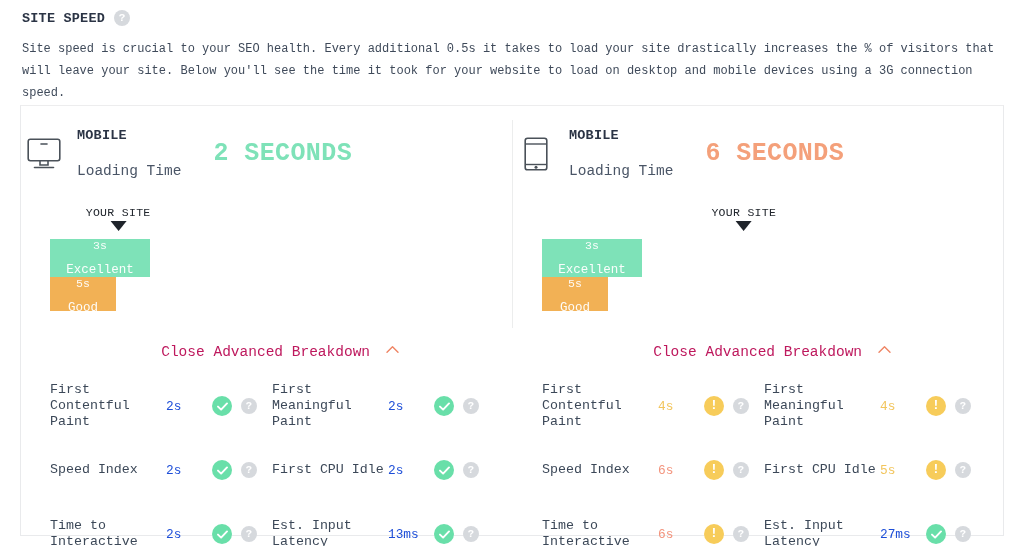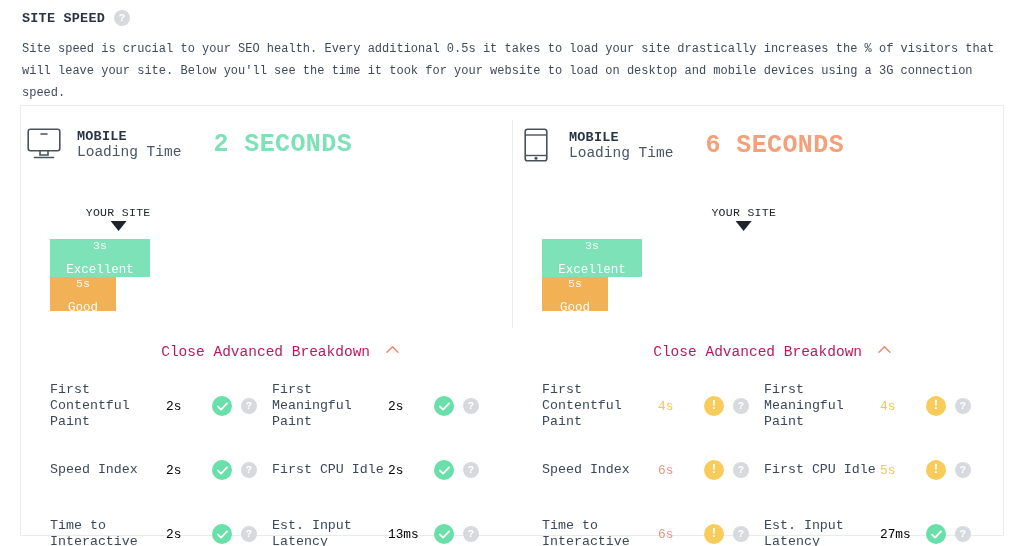--- a/index.html
+++ b/index.html
@@ -52,21 +52,21 @@
   .panel-head {
     position: absolute; top: 22px; left: 0; width: 492px;
     display: flex; align-items: center;
   }
   .dev-icon { width: 46px; display: flex; justify-content: center; }
   .dev-label { margin-left: 10px; }
   .dev-label .dev-kind {
     font-size: 13.5px; font-weight: bold; color: #2b3445; letter-spacing: .2px;
   }
   .dev-label .dev-sub {
-    font-size: 14.5px; color: #4a5566; margin-top: 0;
+    font-size: 14.5px; color: #4a5566; margin-top: 20px;
   }
   .seconds {
     font-size: 25px; font-weight: bold; letter-spacing: .4px;
     margin-left: 32px;
   }
   .seconds.green { color: #7ee2b8; }
   .seconds.orange { color: #f4a07a; }
 
   
   .gauge-wrap { position: absolute; left: 29px; top: 100px; width: 434px; }
@@ -113,21 +113,21 @@
   .metric {
     width: 222px; height: 44px; margin-bottom: 20px;
     display: flex; align-items: center;
   }
   .metric-label {
     width: 116px; font-size: 13.3px; line-height: 16px; color: #3c4858;
   }
   .metric-value {
     width: 46px; font-size: 12.8px; text-align: left;
   }
-  .metric-value.ok    { color: #000000; }
+  .metric-value.ok    { color: #1d4ed8; }
   .metric-value.warn  { color: #f2c55c; }
   .metric-value.bad   { color: #f3937c; }
   .status {
     width: 20px; height: 20px; border-radius: 50%; flex: none;
     display: flex; align-items: center; justify-content: center;
     margin-right: 9px;
   }
   .status.pass { background: #69dfa9; }
   .status.alert { background: #f7cc5a; }
   .status svg { display: block; }

